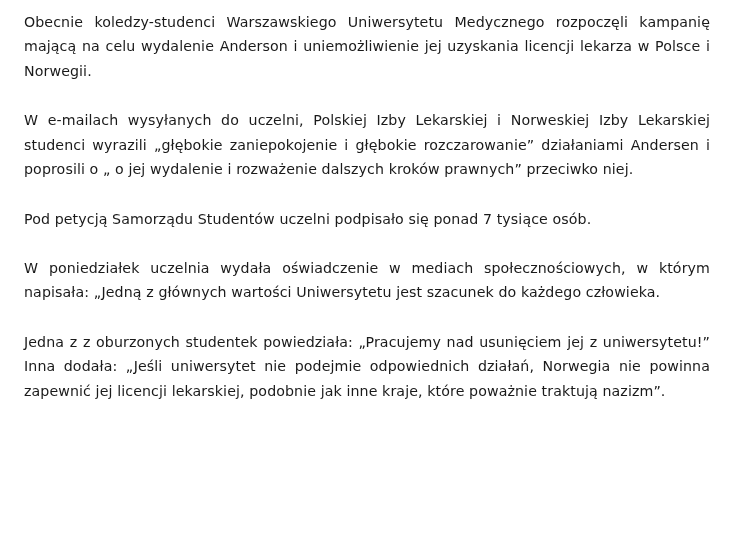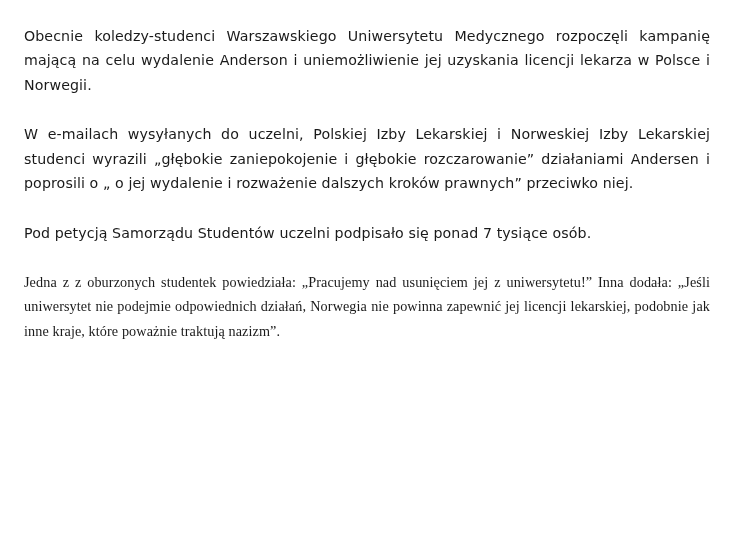--- a/index.html
+++ b/index.html
@@ -7,39 +7,39 @@
     padding: 0;
     background: #ffffff;
   }
   body {
     width: 734px;
     height: 550px;
     overflow: hidden;
     font-family: "DejaVu Sans", "Liberation Sans", sans-serif;
   }
   .article {
-    padding: 24px 24px 0 24px;
+    padding: 10px 24px 0 24px;
     box-sizing: border-box;
     width: 734px;
   }
   .para {
     margin: 0 0 25px 0;
     font-size: 14.2px;
     line-height: 1.72;
     color: #1a1a1a;
     text-align: justify;
     text-justify: inter-word;
     letter-spacing: 0.1px;
   }
   .para:last-child {
     margin-bottom: 12px;
-    font-family: Liberation Serif, serif;
   }
 </style>
 </head>
 <body>
 
 <div class="article">
   <p class="para">Obecnie koledzy-studenci Warszawskiego Uniwersytetu Medycznego rozpoczęli kampanię mającą na celu wydalenie Anderson i uniemożliwienie jej uzyskania licencji lekarza w Polsce i Norwegii.</p>
   <p class="para">W e-mailach wysyłanych do uczelni, Polskiej Izby Lekarskiej i Norweskiej Izby Lekarskiej studenci wyrazili „głębokie zaniepokojenie i głębokie rozczarowanie” działaniami Andersen i poprosili o „ o jej wydalenie i rozważenie dalszych kroków prawnych” przeciwko niej.</p>
   <p class="para">Pod petycją Samorządu Studentów uczelni podpisało się  ponad 7 tysiące osób.</p>
+  <p class="para">W poniedziałek uczelnia wydała oświadczenie w mediach społecznościowych, w którym napisała: „Jedną z głównych wartości Uniwersytetu jest szacunek do każdego człowieka.</p>
   <p class="para">Jedna z z oburzonych studentek powiedziała: „Pracujemy nad usunięciem jej z uniwersytetu!” Inna dodała: „Jeśli uniwersytet nie podejmie odpowiednich działań, Norwegia nie powinna zapewnić jej licencji lekarskiej, podobnie jak inne kraje, które poważnie traktują nazizm”.</p>
 </div>
 
 </body></html>

